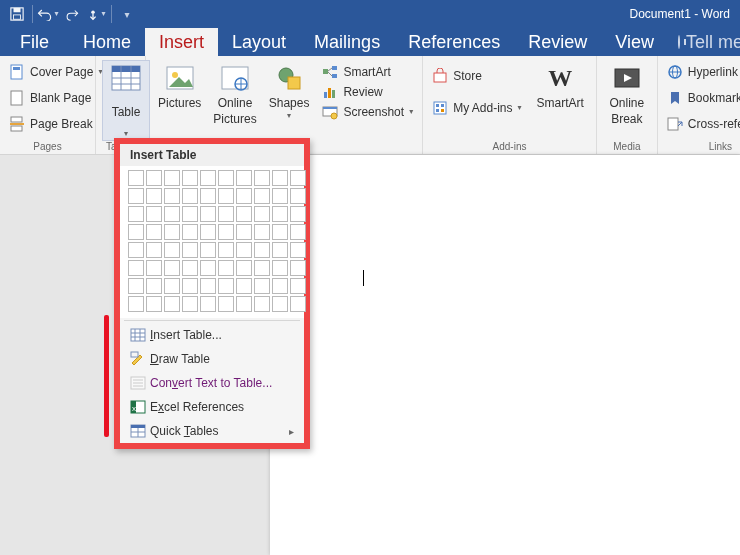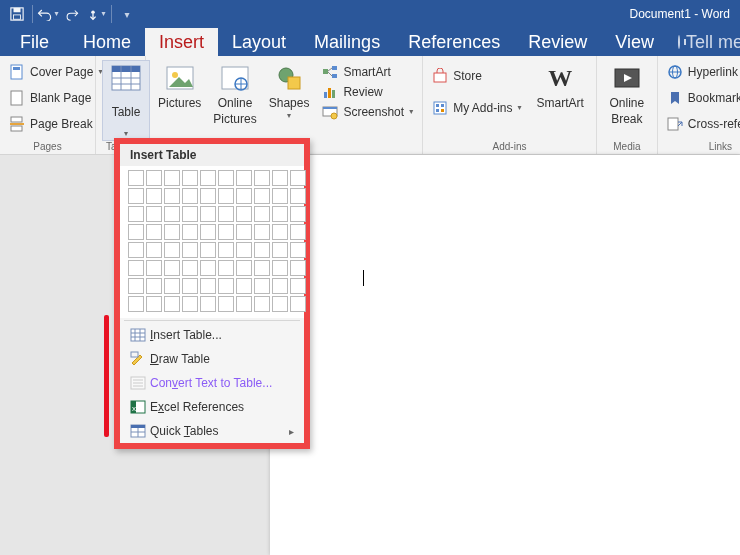--- a/index.html
+++ b/index.html
@@ -42,21 +42,21 @@
 .cursor { position: absolute; left: 363px; top: 270px; width: 1px; height: 16px; background: #000; }
 
 
 .dropdown { position: absolute; left: 114px; top: 138px; width: 196px; background: #f5f5f5; border: 6px solid #ef4444; box-shadow: 2px 3px 6px rgba(0,0,0,0.25); z-index: 20; font-size: 12px; color: #333; }
 .dd-title { padding: 4px 10px 4px 10px; font-weight: 600; background: #f0f0f0; }
 .grid-wrap { padding: 4px 8px 6px 8px; background: #fff; }
 .ins-grid { display: grid; grid-template-columns: repeat(10, 16px); grid-auto-rows: 16px; gap: 2px; }
 .ins-cell { border: 1px solid #b9b9b9; background: #fff; }
 .dd-sep { height: 1px; background: #d6d6d6; margin: 2px 4px; }
 .dd-item { display: flex; align-items: center; gap: 4px; padding: 4px 10px; }
-.dd-item.disabled { color: #8b5cf6; }
+.dd-item.disabled { color: #701a75; }
 .dd-item .mic { width: 16px; height: 16px; display: inline-flex; align-items: center; justify-content: center; }
 .dd-item .arrow { margin-left: auto; font-size: 10px; color: #666; }
 .u { text-decoration: underline; }
 
 
 .red-bar { position: absolute; left: 104px; top: 315px; width: 5px; height: 122px; background: #e81123; border-radius: 2px; z-index: 30; }
 
 
 .svg-ic { display: block; }
 </style>

